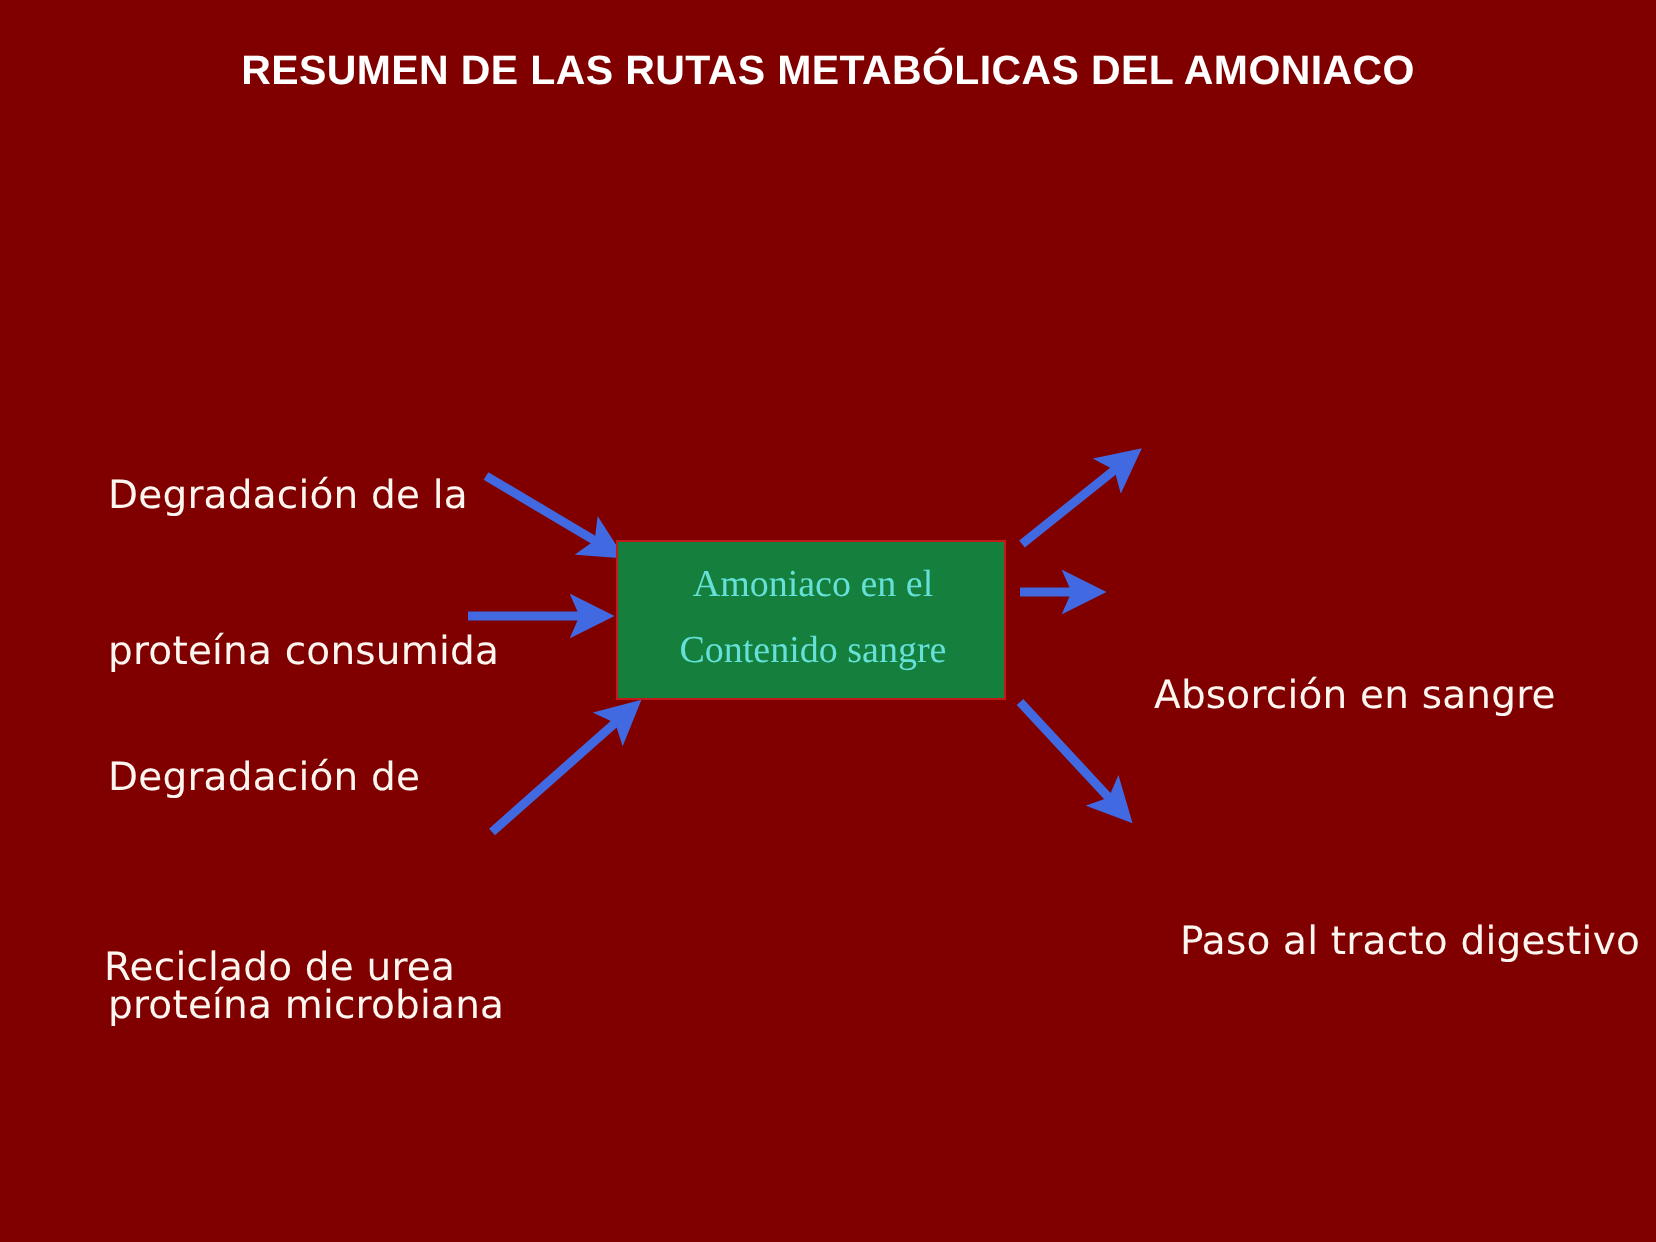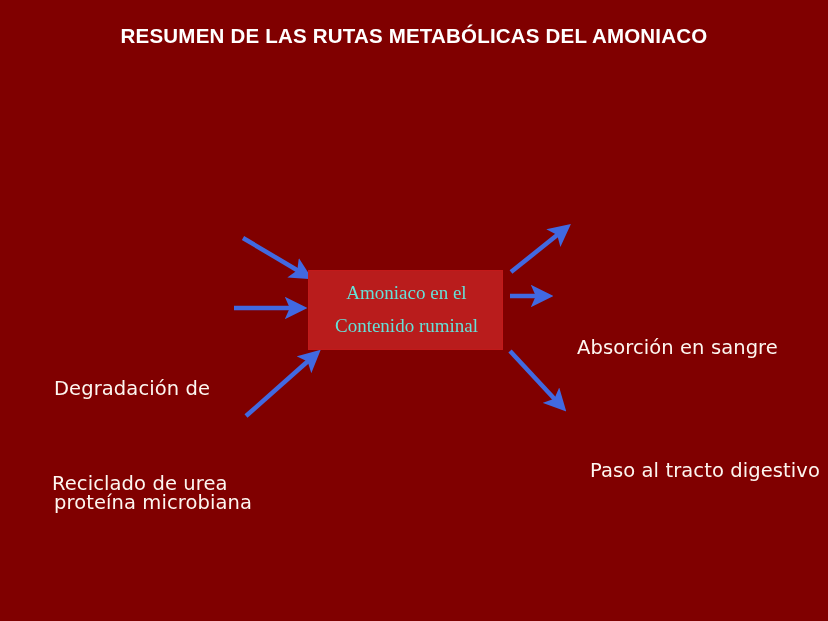--- a/index.html
+++ b/index.html
@@ -45,21 +45,21 @@
   .label.centered {
     text-align: right;
   }
   #center-box {
     position: absolute;
     left: 308px;
     top: 270px;
     width: 195px;
     height: 80px;
     border: 1.5px solid #c21a1a;
-    background: #b91c1c;
+    background: #15803d;
     box-sizing: border-box;
   }
   #center-box .box-line {
     position: absolute;
     left: 0;
     width: 195px;
     text-align: center;
     color: #66e0d8;
     font-family: "Liberation Serif", serif;
     font-size: 19px;
@@ -90,33 +90,37 @@
       </marker>
     </defs>
     <line x1="243" y1="238" x2="307" y2="276" stroke="#4169e1" stroke-width="4.5" marker-end="url(#ah)"></line>
     <line x1="234" y1="308" x2="301" y2="308" stroke="#4169e1" stroke-width="4.5" marker-end="url(#ah)"></line>
     <line x1="246" y1="416" x2="316" y2="354" stroke="#4169e1" stroke-width="4.5" marker-end="url(#ah)"></line>
     <line x1="511" y1="272" x2="566" y2="228" stroke="#4169e1" stroke-width="4.5" marker-end="url(#ah)"></line>
     <line x1="510" y1="296" x2="547" y2="296" stroke="#4169e1" stroke-width="4.5" marker-end="url(#ah)"></line>
     <line x1="510" y1="351" x2="562" y2="407" stroke="#4169e1" stroke-width="4.5" marker-end="url(#ah)"></line>
   </svg>
 
+  <div class="label" style="left:54px; top:183px;">
+    <div>Degradación de la</div>
+    <div>proteína consumida</div>
+  </div>
 
   <div class="label lh-wide" style="left:54px; top:294px;">
     <div>Degradación de</div>
     <div>proteína microbiana</div>
   </div>
 
   <div class="label" style="left:52px; top:419px;">
     <div>Reciclado de urea</div>
   </div>
 
   <div id="center-box">
     <div class="box-line line1">Amoniaco en el</div>
-    <div class="box-line line2">Contenido ruminal</div>
+    <div class="box-line line2">Contenido sangre</div>
   </div>
 
 
   <div class="label" style="left:577px; top:283px;">
     <div>Absorción en sangre</div>
   </div>
 
   <div class="label centered" style="left:565px; top:406px; width:255px;">
     <div>Paso al tracto digestivo</div>
   </div>

